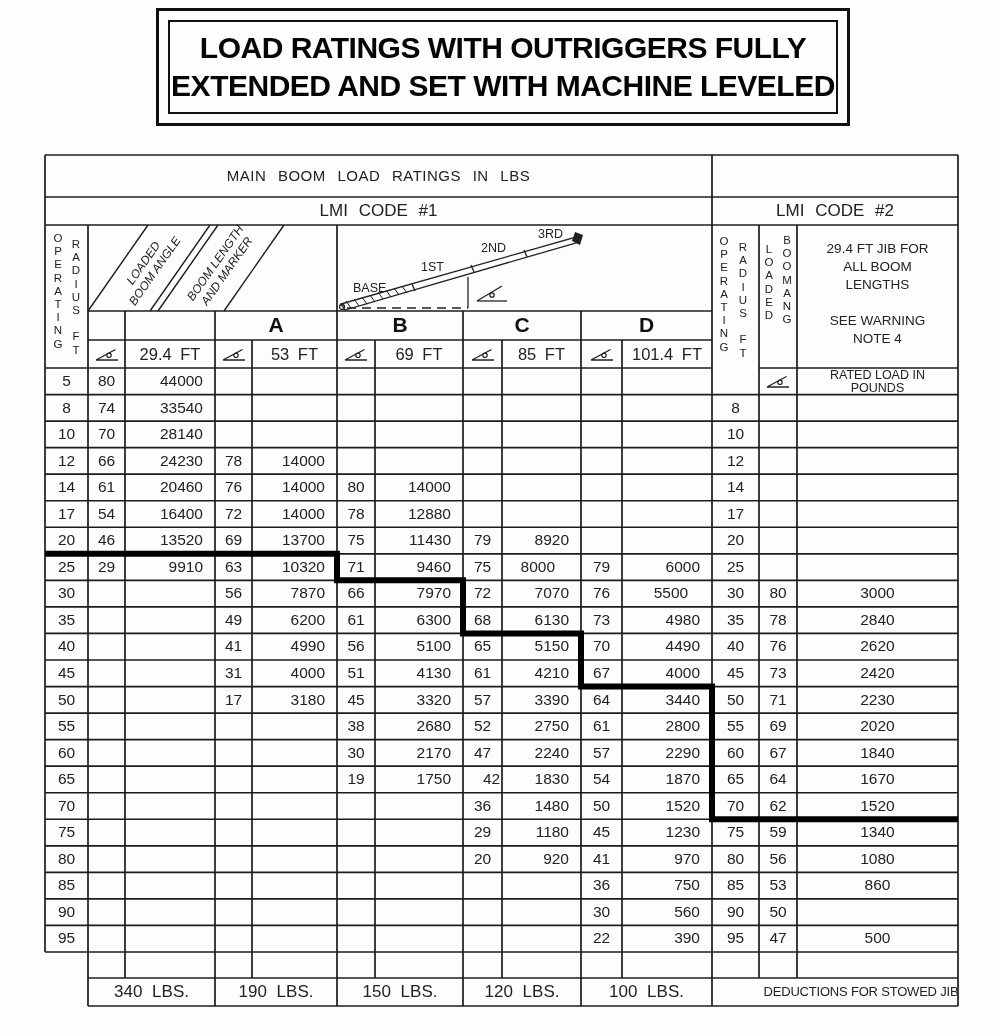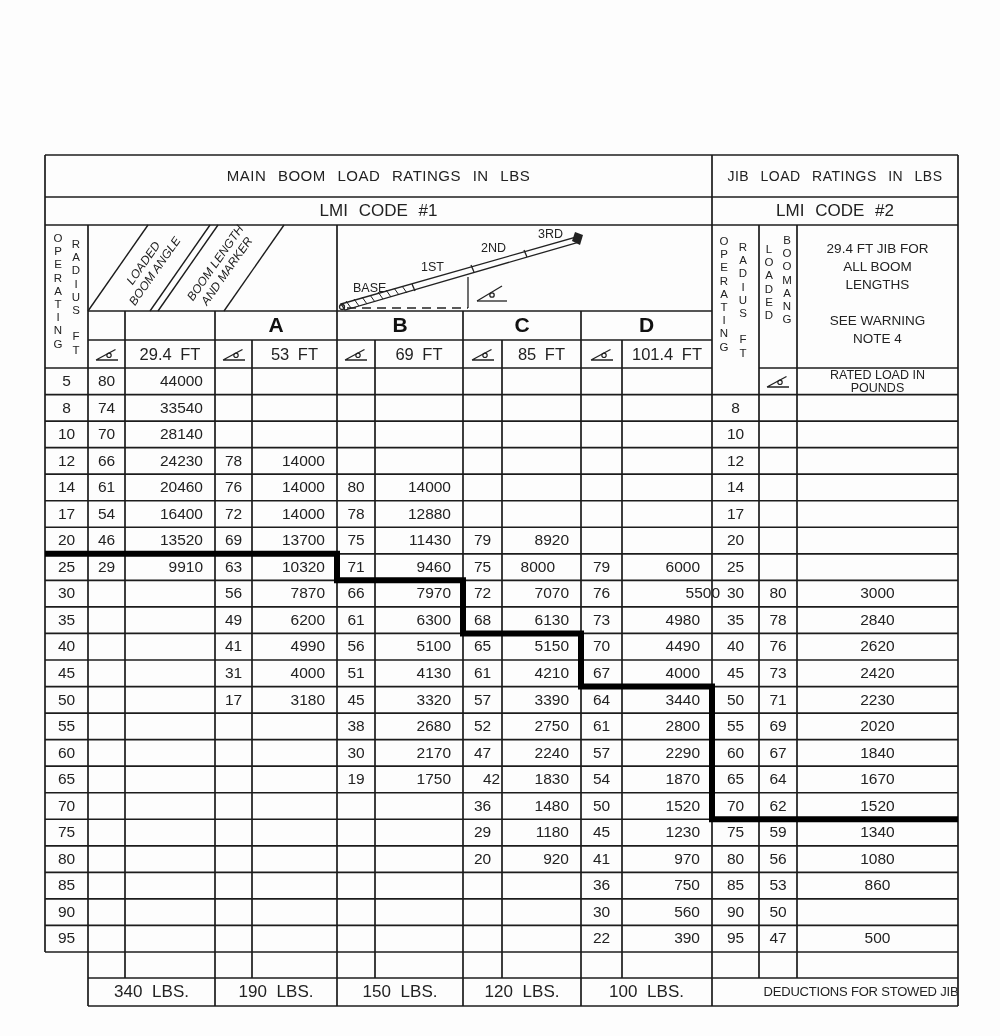--- a/index.html
+++ b/index.html
@@ -86,23 +86,28 @@
       <line x1="581" y1="978" x2="581" y2="1006" stroke="#1c1c1c" stroke-width="1.7"></line>
       <line x1="712" y1="978" x2="712" y2="1006" stroke="#1c1c1c" stroke-width="1.7"></line>
       <line x1="958" y1="978" x2="958" y2="1006" stroke="#1c1c1c" stroke-width="1.7"></line>
       <line x1="88" y1="311" x2="148" y2="225" stroke="#1c1c1c" stroke-width="1.4"></line>
       <line x1="150" y1="311" x2="210" y2="225" stroke="#1c1c1c" stroke-width="1.4"></line>
       <line x1="158" y1="311" x2="218" y2="225" stroke="#1c1c1c" stroke-width="1.4"></line>
       <line x1="224" y1="311" x2="284" y2="225" stroke="#1c1c1c" stroke-width="1.4"></line>
       <polyline points="45,553.8181818181818 337,553.8181818181818 337,580.3636363636364 463,580.3636363636364 463,633.4545454545455 581,633.4545454545455 581,686.5454545454545 712,686.5454545454545 712,819.2727272727273 958,819.2727272727273" fill="none" stroke="#000" stroke-width="6"></polyline>
     </svg>
 
+  <div class="abs title-box" style="left:156px;top:8px;width:688px;height:112px;">
+    <div class="title-inner">
+      <div class="title-line">LOAD RATINGS WITH OUTRIGGERS FULLY</div>
+      <div class="title-line">EXTENDED AND SET WITH MACHINE LEVELED</div>
+    </div>
+  </div>
 
   <div class="abs hdr c" style="left:45px;top:155px;width:667px;line-height:42px;">MAIN BOOM LOAD RATINGS IN LBS</div>
-  <div class="abs hdr c" style="left:712px;top:155px;width:246px;line-height:42px;font-size:14px;">JIB LOAD RATINGS IN LBS</div>
   <div class="abs lmi c" style="left:45px;top:197px;width:667px;line-height:28px;">LMI CODE #1</div>
   <div class="abs lmi c" style="left:712px;top:197px;width:246px;line-height:28px;">LMI CODE #2</div>
 
   <div class="abs vstack" style="left:51px;top:232px;">O
 P
 E
 R
 A
 T
 I
@@ -313,21 +318,21 @@
     <div class="abs num right" style="left: 622px; top: 553.818px; width: 90px; height: 26.5455px; line-height: 26.5455px;">6000</div>
     <div class="abs num c" style="left: 712px; top: 553.818px; width: 47px; height: 26.5455px; line-height: 26.5455px;">25</div>
     <div class="abs num c" style="left: 45px; top: 580.364px; width: 43px; height: 26.5455px; line-height: 26.5455px;">30</div>
     <div class="abs num c" style="left: 215px; top: 580.364px; width: 37px; height: 26.5455px; line-height: 26.5455px;">56</div>
     <div class="abs num right" style="left: 252px; top: 580.364px; width: 85px; height: 26.5455px; line-height: 26.5455px;">7870</div>
     <div class="abs num c" style="left: 337px; top: 580.364px; width: 38px; height: 26.5455px; line-height: 26.5455px;">66</div>
     <div class="abs num right" style="left: 375px; top: 580.364px; width: 88px; height: 26.5455px; line-height: 26.5455px;">7970</div>
     <div class="abs num c" style="left: 463px; top: 580.364px; width: 39px; height: 26.5455px; line-height: 26.5455px;">72</div>
     <div class="abs num right" style="left: 502px; top: 580.364px; width: 79px; height: 26.5455px; line-height: 26.5455px;">7070</div>
     <div class="abs num c" style="left: 581px; top: 580.364px; width: 41px; height: 26.5455px; line-height: 26.5455px;">76</div>
-    <div class="abs num right" style="left: 622px; top: 580.364px; width: 110px; height: 26.5455px; line-height: 26.5455px;">5500</div>
+    <div class="abs num right" style="left: 622px; top: 580.364px; width: 110px; height: 26.5455px; line-height: 26.5455px; text-align: center;">5500</div>
     <div class="abs num c" style="left: 712px; top: 580.364px; width: 47px; height: 26.5455px; line-height: 26.5455px;">30</div>
     <div class="abs num c" style="left: 759px; top: 580.364px; width: 38px; height: 26.5455px; line-height: 26.5455px;">80</div>
     <div class="abs num c" style="left: 797px; top: 580.364px; width: 161px; height: 26.5455px; line-height: 26.5455px;">3000</div>
     <div class="abs num c" style="left: 45px; top: 606.909px; width: 43px; height: 26.5455px; line-height: 26.5455px;">35</div>
     <div class="abs num c" style="left: 215px; top: 606.909px; width: 37px; height: 26.5455px; line-height: 26.5455px;">49</div>
     <div class="abs num right" style="left: 252px; top: 606.909px; width: 85px; height: 26.5455px; line-height: 26.5455px;">6200</div>
     <div class="abs num c" style="left: 337px; top: 606.909px; width: 38px; height: 26.5455px; line-height: 26.5455px;">61</div>
     <div class="abs num right" style="left: 375px; top: 606.909px; width: 88px; height: 26.5455px; line-height: 26.5455px;">6300</div>
     <div class="abs num c" style="left: 463px; top: 606.909px; width: 39px; height: 26.5455px; line-height: 26.5455px;">68</div>
     <div class="abs num right" style="left: 502px; top: 606.909px; width: 79px; height: 26.5455px; line-height: 26.5455px;">6130</div>

